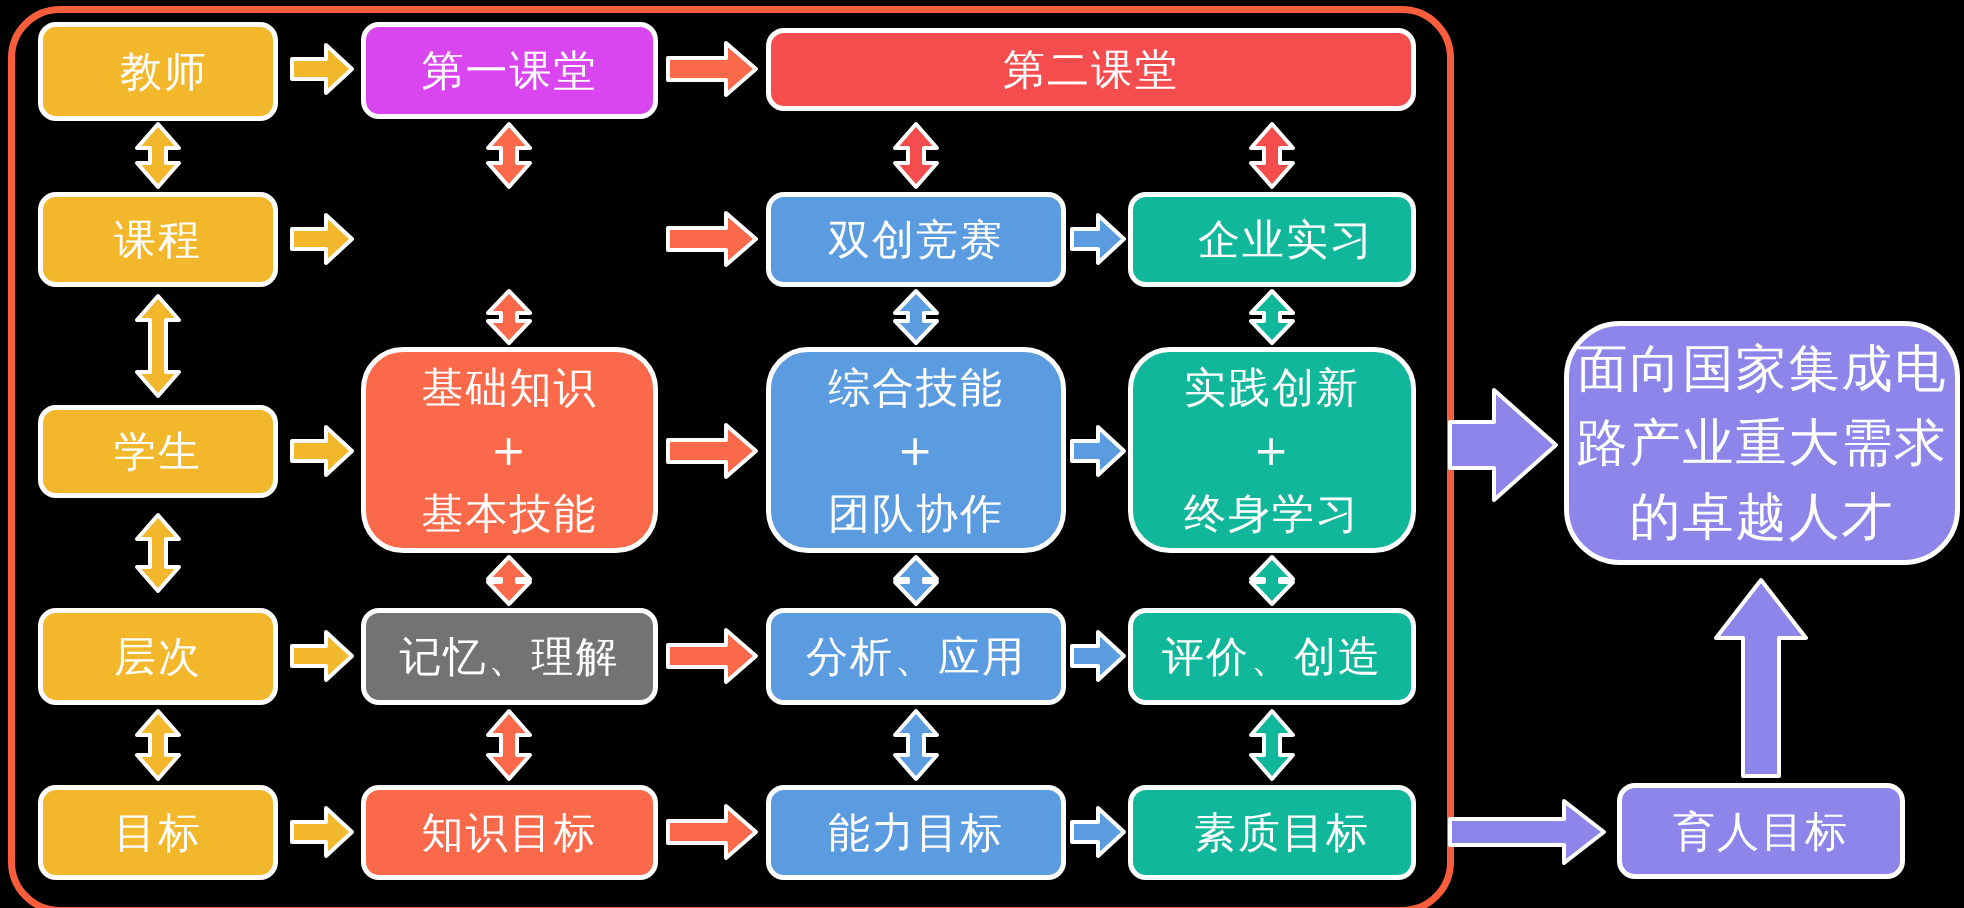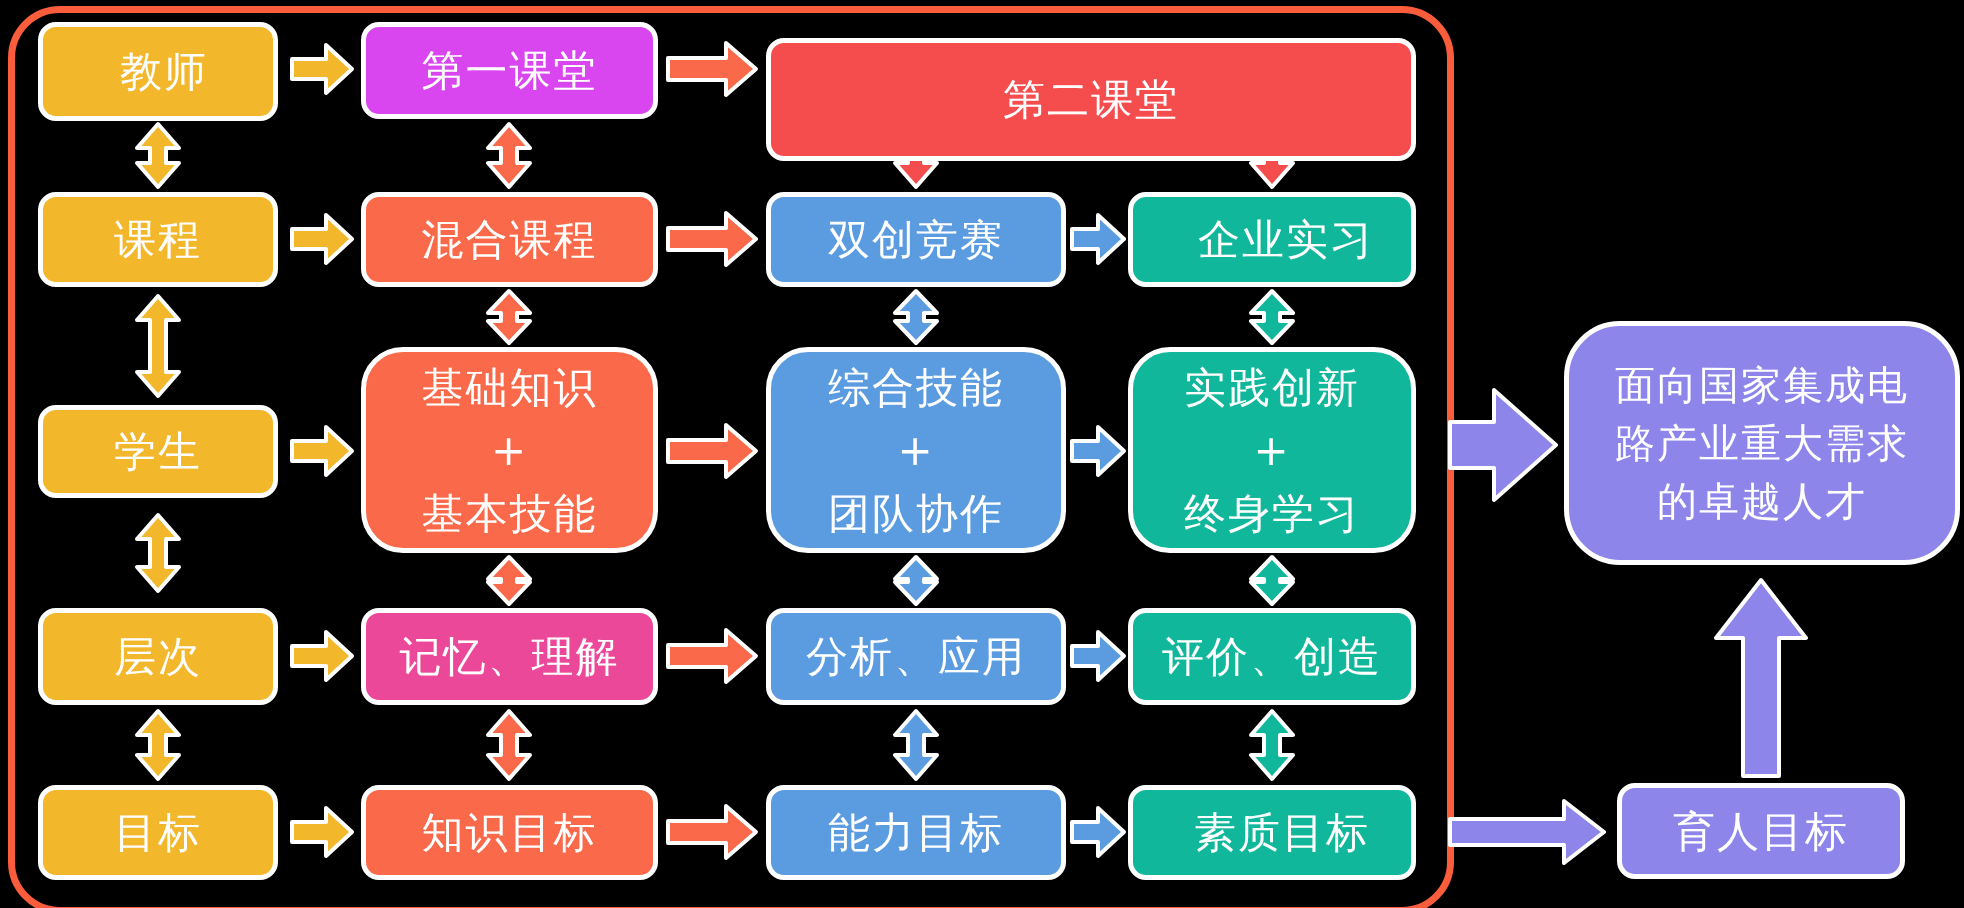--- a/index.html
+++ b/index.html
@@ -23,21 +23,21 @@
     color:#fff;
     font-size:42px;
     line-height:1.5;
     white-space:pre-line;
     border:5px solid #fff;
     border-radius:18px;
     box-sizing:border-box;
     letter-spacing:2px;
   }
   .node.tall{border-radius:42px;}
-  .node.vision{border-radius:56px;font-size:40px;line-height:1.45;}
+  .node.vision{border-radius:56px;font-size:51px;line-height:1.45;}
   svg.arrows{position:absolute;left:0;top:0;}
 </style>
 </head>
 <body>
 
 <div class="canvas">
 
   <div class="frame" style="left: 8px; top: 6px; width: 1432px; height: 894px; border-width: 7px; border-color: rgb(250, 93, 59);"></div>
 
   <svg class="arrows" width="1964" height="908" viewBox="0 0 1964 908">
@@ -76,28 +76,27 @@
       <polygon points="1761,580 1806,638 1779,638 1779,776 1743,776 1743,638 1716,638" fill="#8D85EA" stroke="#FFFFFF" stroke-width="4" stroke-linejoin="round"></polygon>
     </svg>
 
   <div class="node" style="left: 38px; top: 22px; width: 240px; height: 99px; background: rgb(242, 183, 42); padding-left: 12px;">教师</div>
   <div class="node" style="left: 38px; top: 192px; width: 240px; height: 95px; background: rgb(242, 183, 42);">课程</div>
   <div class="node" style="left: 38px; top: 405px; width: 240px; height: 93px; background: rgb(242, 183, 42);">学生</div>
   <div class="node" style="left: 38px; top: 608px; width: 240px; height: 97px; background: rgb(242, 183, 42);">层次</div>
   <div class="node" style="left: 38px; top: 785px; width: 240px; height: 95px; background: rgb(242, 183, 42); text-align: right;">目标</div>
 
   <div class="node" style="left: 361px; top: 22px; width: 297px; height: 97px; background: #d946ef;">第一课堂</div>
-  <div class="node" style="left: 361px; top: 192px; width: 297px; height: 95px; background: rgb(249, 105, 74);">混合课程</div>
   <div class="node tall" style="left: 361px; top: 347px; width: 297px; height: 206px; background: rgb(249, 105, 74);">基础知识
 +
 基本技能</div>
-  <div class="node" style="left: 361px; top: 608px; width: 297px; height: 97px; background: #ec4899;">记忆、理解</div>
+  <div class="node" style="left: 361px; top: 608px; width: 297px; height: 97px; background: #737373;">记忆、理解</div>
   <div class="node" style="left: 361px; top: 785px; width: 297px; height: 95px; background: rgb(249, 105, 74);">知识目标</div>
 
-  <div class="node" style="left: 766px; top: 38px; width: 650px; height: 123px; background: rgb(245, 76, 78);">第二课堂</div>
+  <div class="node" style="left: 766px; top: 28px; width: 650px; height: 83px; background: rgb(245, 76, 78);">第二课堂</div>
   <div class="node" style="left: 766px; top: 192px; width: 300px; height: 95px; background: rgb(91, 155, 224);">双创竞赛</div>
   <div class="node tall" style="left: 766px; top: 347px; width: 300px; height: 206px; background: rgb(91, 155, 224);">综合技能
 +
 团队协作</div>
   <div class="node" style="left: 766px; top: 608px; width: 300px; height: 97px; background: rgb(91, 155, 224);">分析、应用</div>
   <div class="node" style="left: 766px; top: 785px; width: 300px; height: 95px; background: rgb(91, 155, 224);">能力目标</div>
 
   <div class="node" style="left: 1128px; top: 192px; width: 288px; height: 95px; background: rgb(17, 183, 154); padding-left: 28px;">企业实习</div>
   <div class="node tall" style="left: 1128px; top: 347px; width: 288px; height: 206px; background: rgb(17, 183, 154);">实践创新
 +

